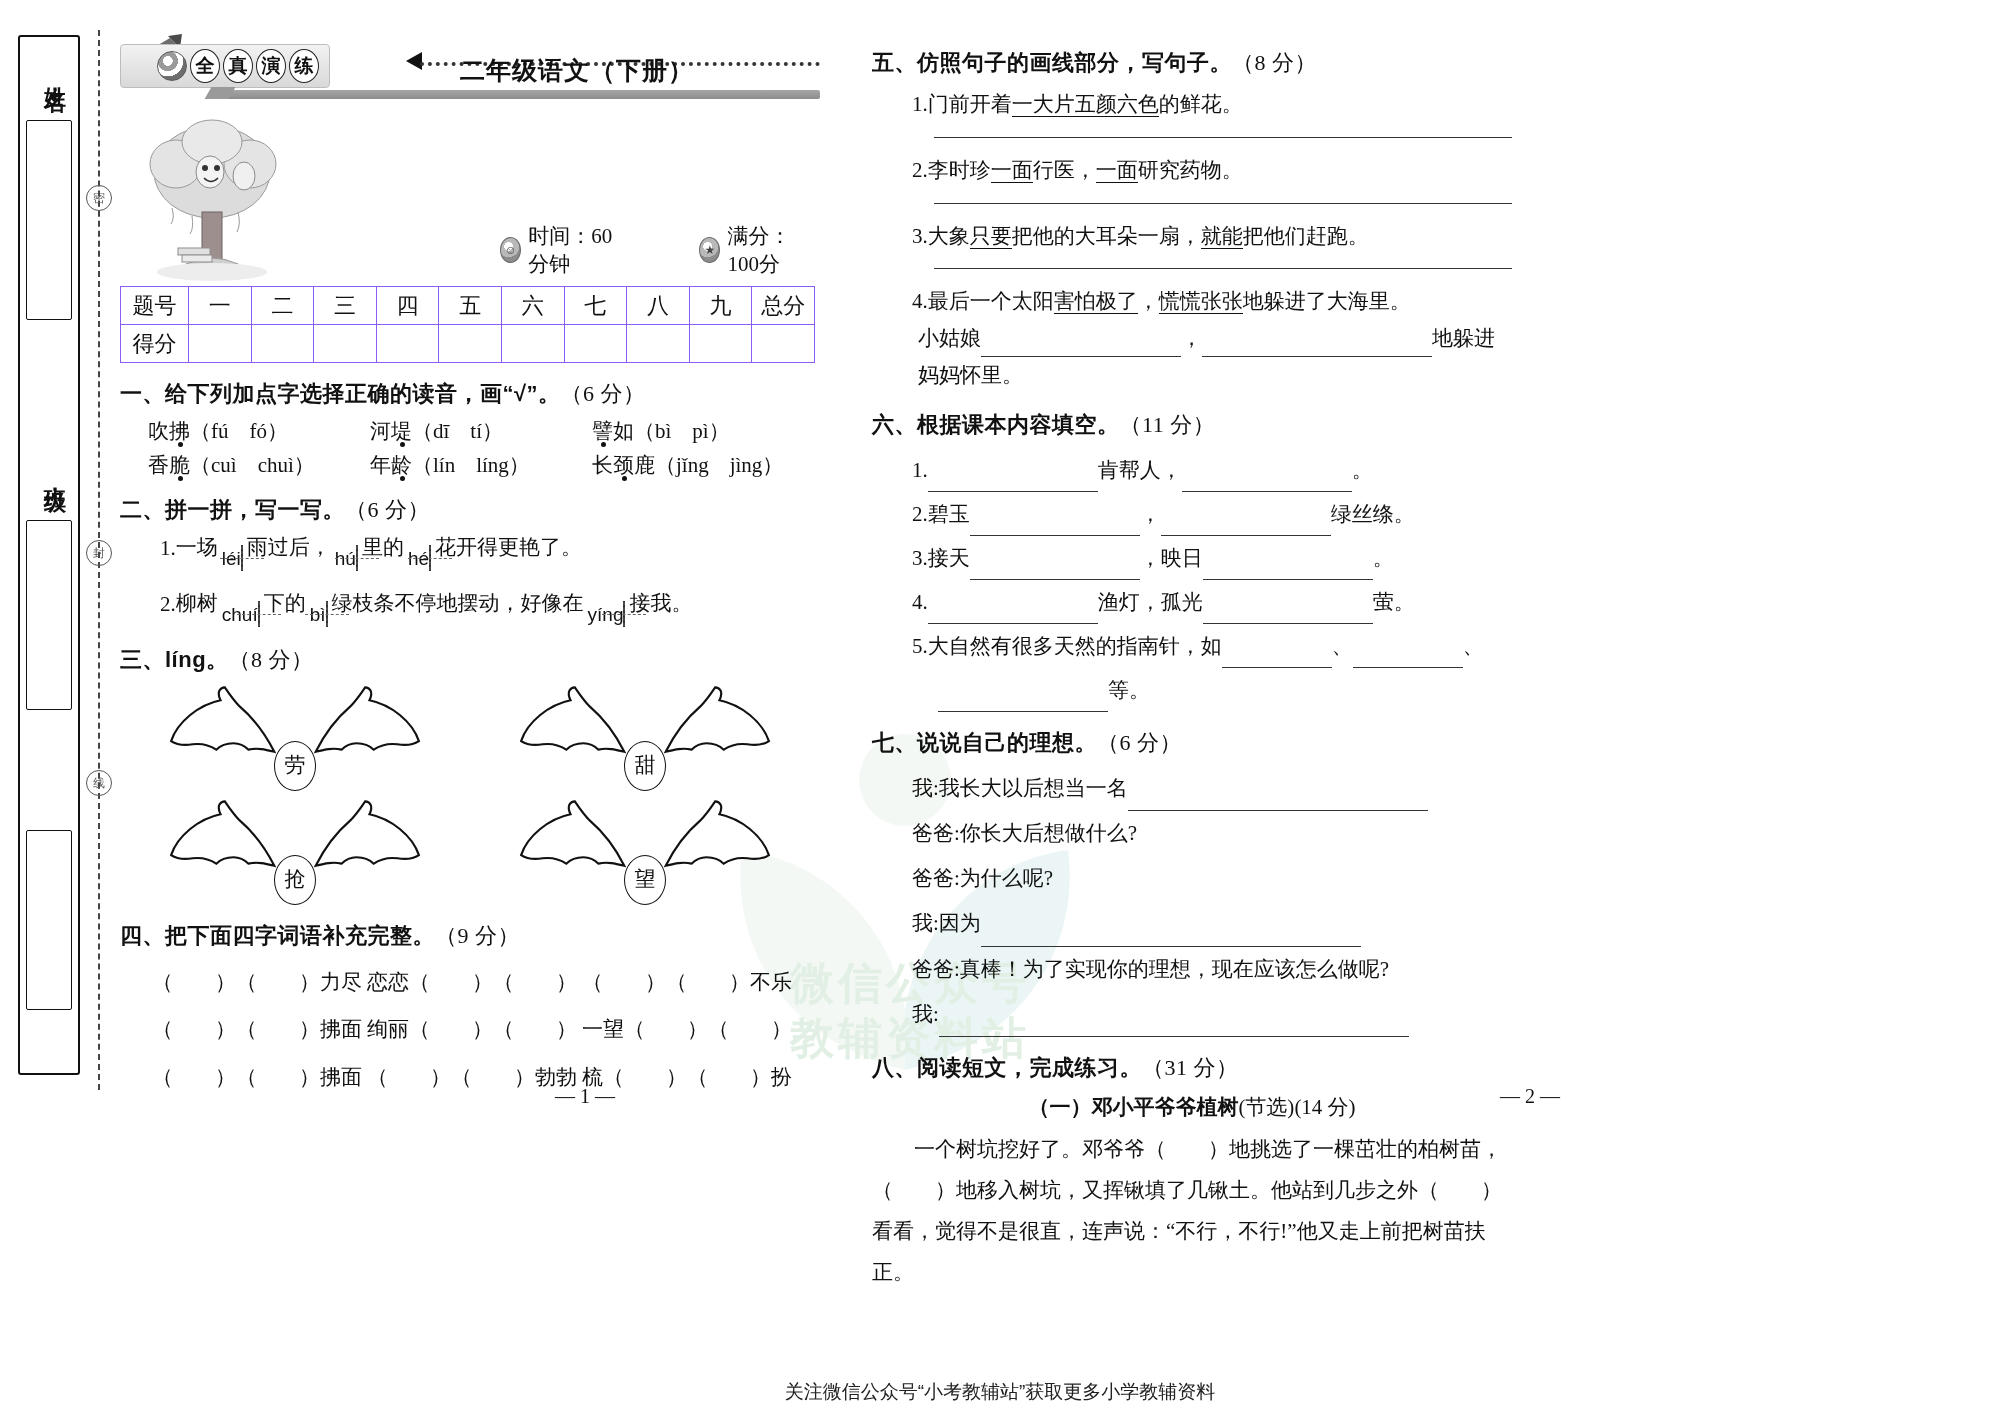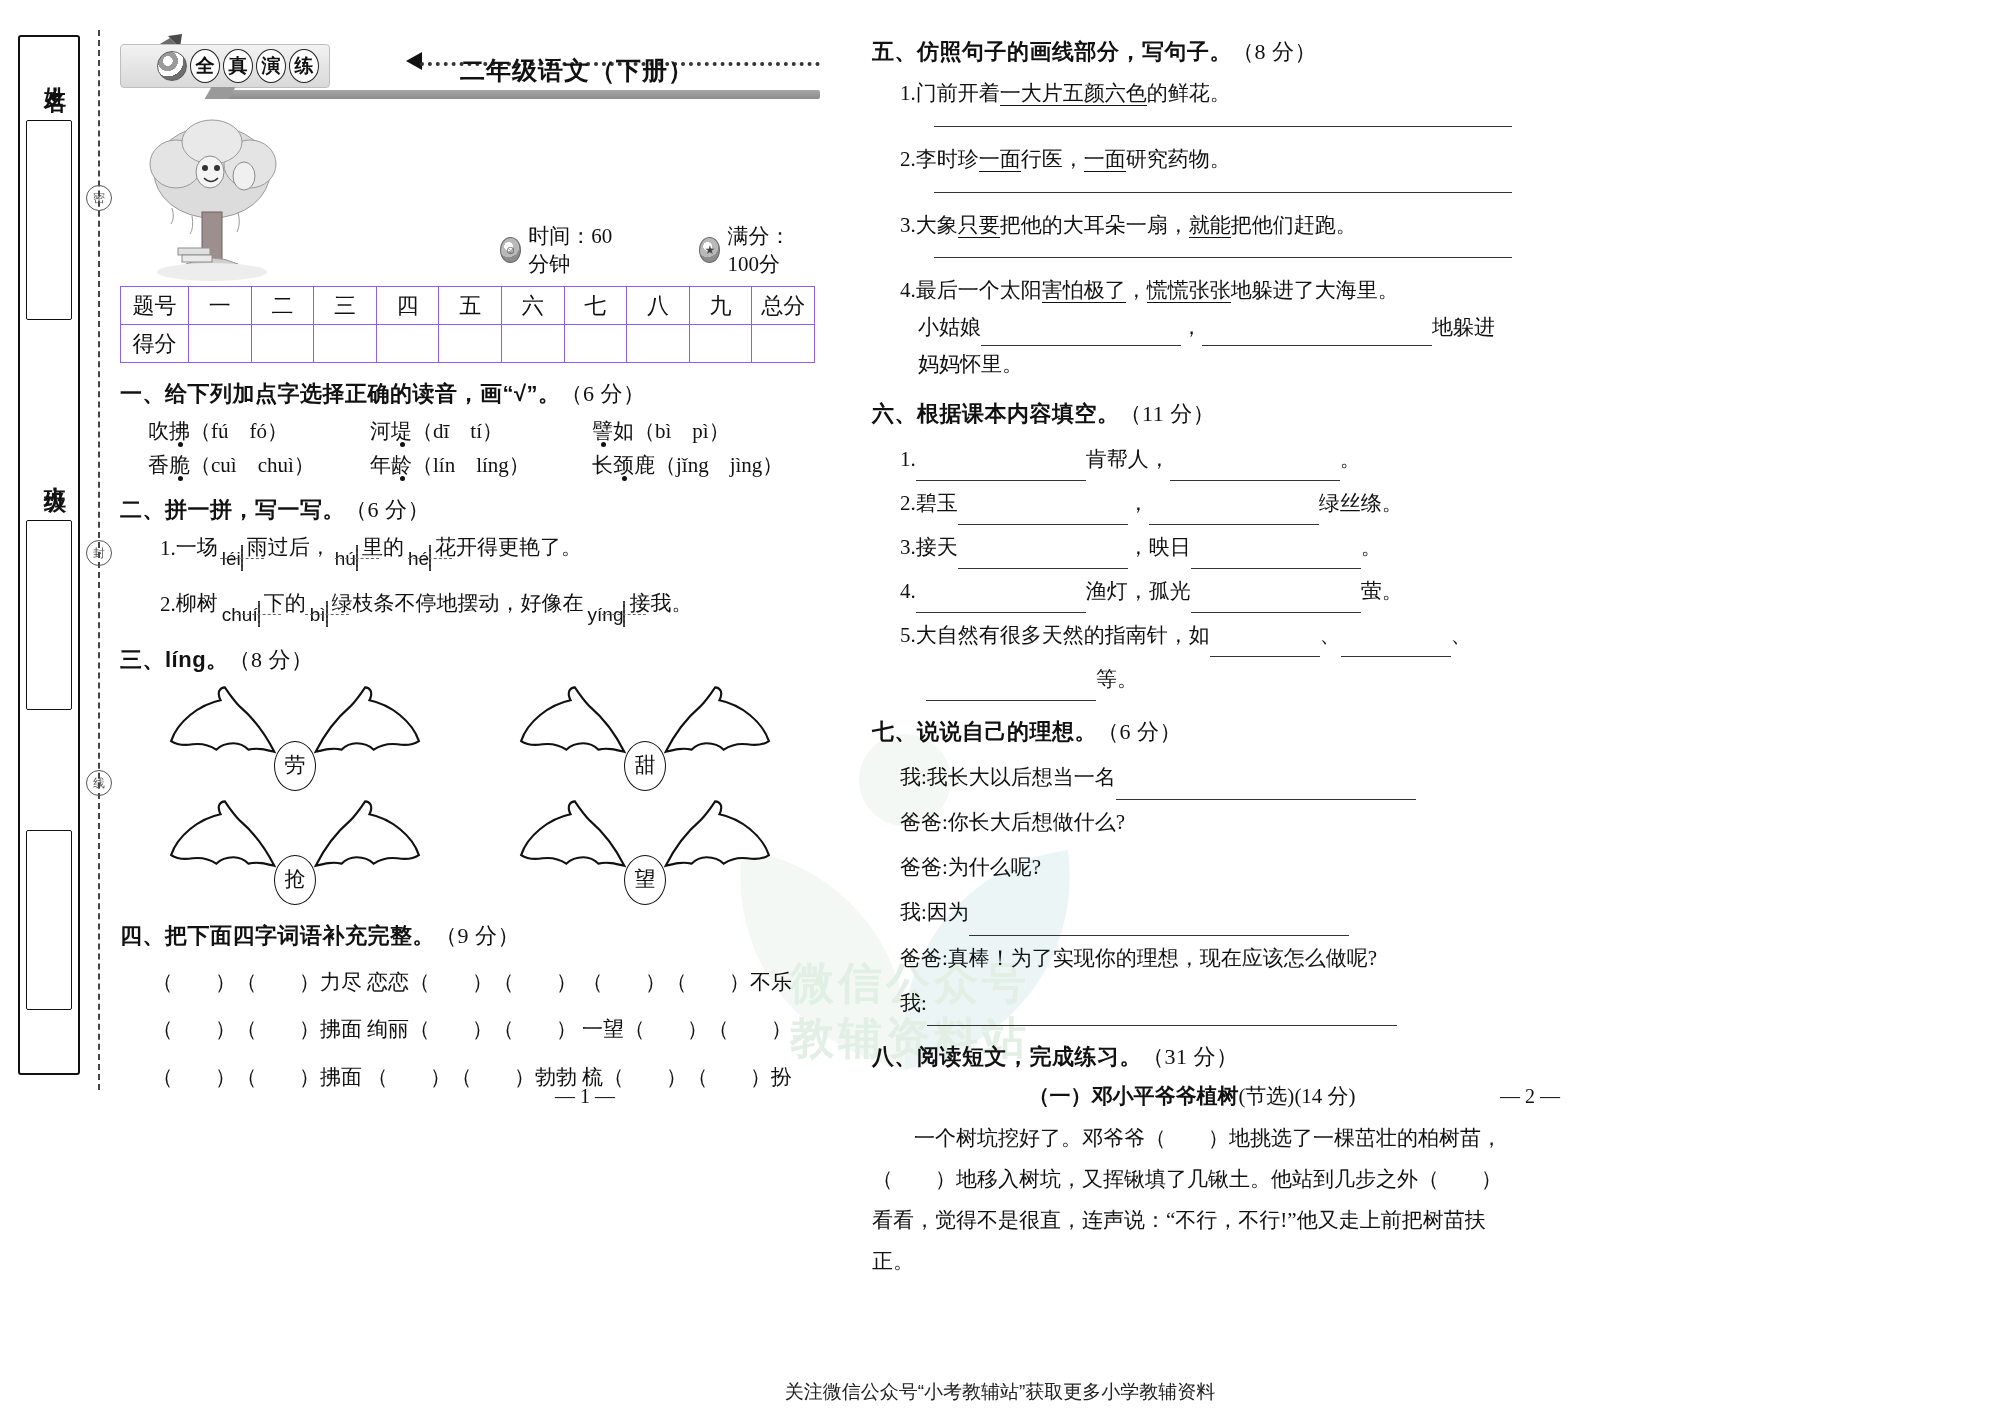--- a/index.html
+++ b/index.html
@@ -34,21 +34,21 @@
     border-left:2px dashed #444;
   }
   .seal {
     position:absolute; left:86px; width:26px; height:26px;
     border:1.5px solid #555; border-radius:50%;
     font-size:12px; line-height:24px; text-align:center; color:#555;
   }
 
   
   .col-left  { position:absolute; left:120px; top:40px; width:700px; }
-  .col-right { position:absolute; left:872px; top:37px; width:640px; }
+  .col-right { position:absolute; left:872px; top:48px; width:640px; }
 
   
   .masthead { position:relative; height:62px; }
   .badge {
     position:absolute; left:0; top:4px; display:flex; align-items:center; gap:3px;
     background:linear-gradient(180deg,#f2f2f2,#d9d9d9);
     border-radius:4px; padding:4px 10px 4px 36px;
     border:1px solid #bdbdbd;
   }
   .badge .ball {
@@ -163,21 +163,21 @@
   }
 
   
   .idiom-grid {
     margin-left:32px; font-size:21px; line-height:2.25;
   }
   .idiom-row { display:flex; }
   .idiom-item { width:215px; white-space:nowrap; }
 
   
-  .num-item { font-size:21px; margin-left:28px; line-height:1.75; }
+  .num-item { font-size:21px; margin-left:40px; line-height:1.75; }
   .u { border-bottom:1.4px solid #111; }
   .wline {
     display:block; border-bottom:1.2px solid #333; height:1px;
     margin:14px 0 14px 62px;
   }
   .inl {
     display:inline-block; border-bottom:1.2px solid #333;
     vertical-align:bottom; height:20px;
   }
 

